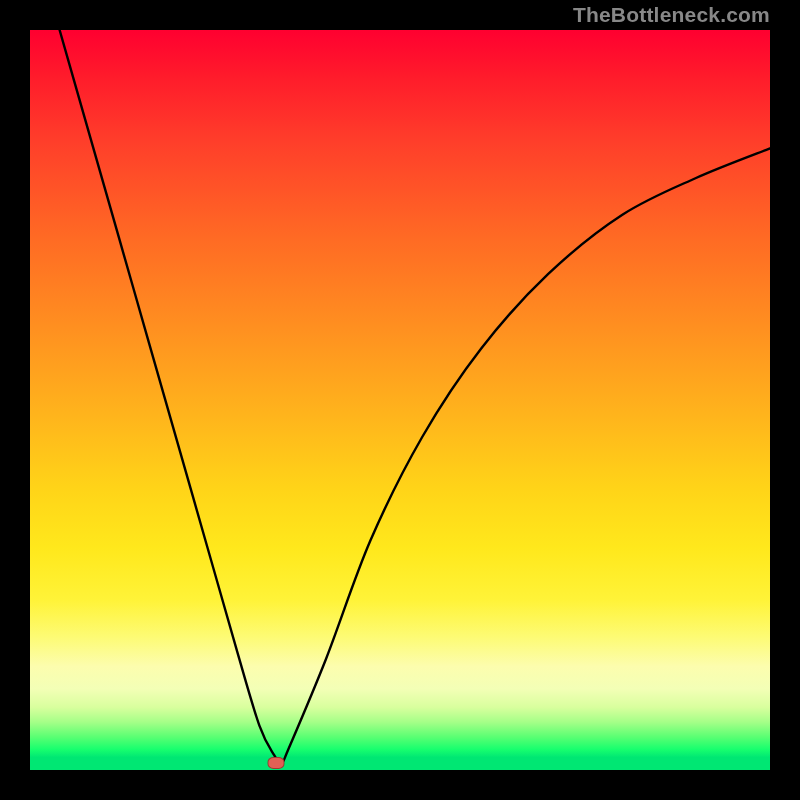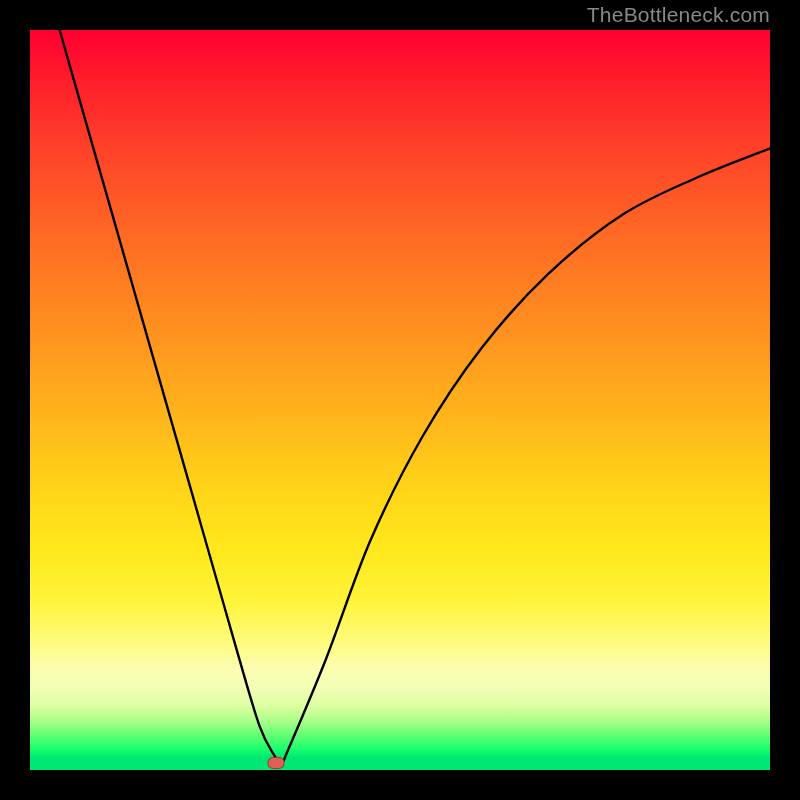--- a/index.html
+++ b/index.html
@@ -62,21 +62,21 @@
     border-radius: 6px / 5px;
     transform: translate(-50%, -50%);
   }
   .watermark {
     position: absolute;
     top: 3px;
     right: 30px;
     color: #888888;
     font-size: 21px;
     letter-spacing: 0.2px;
-    font-weight: 400;
+    font-weight: 700;
     user-select: none;
   }
 </style>
 </head>
 <body>
 
 <div class="frame">
 
   <div class="watermark">TheBottleneck.com</div>
 

